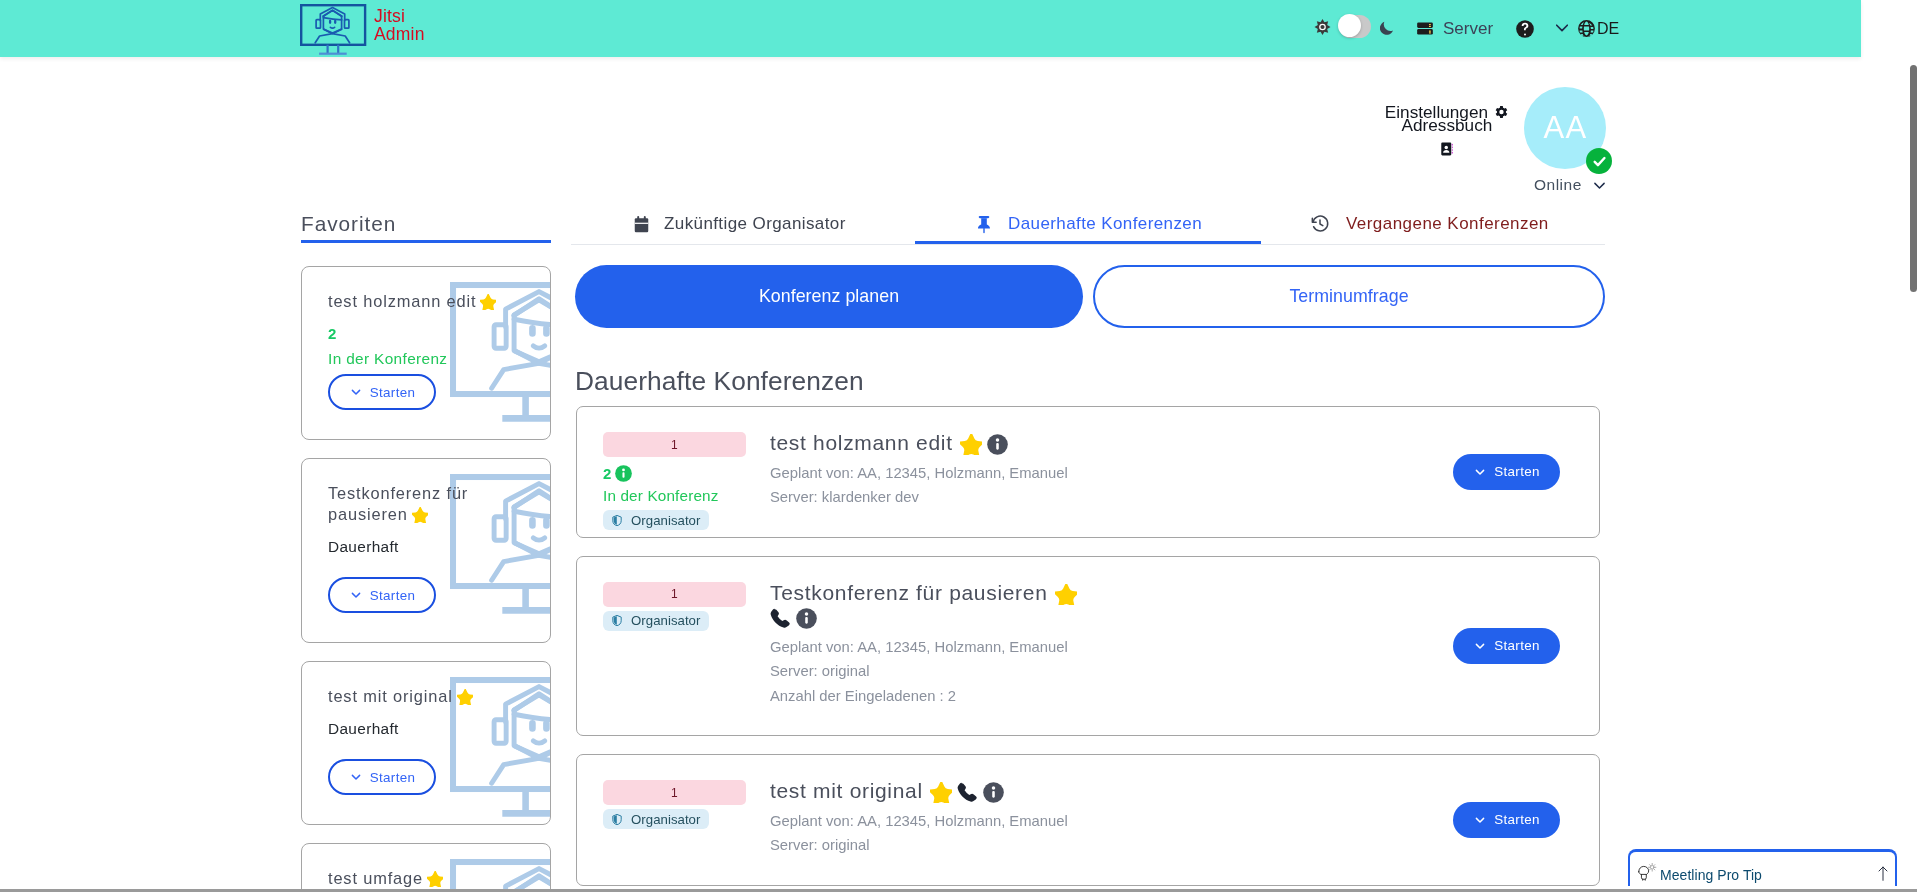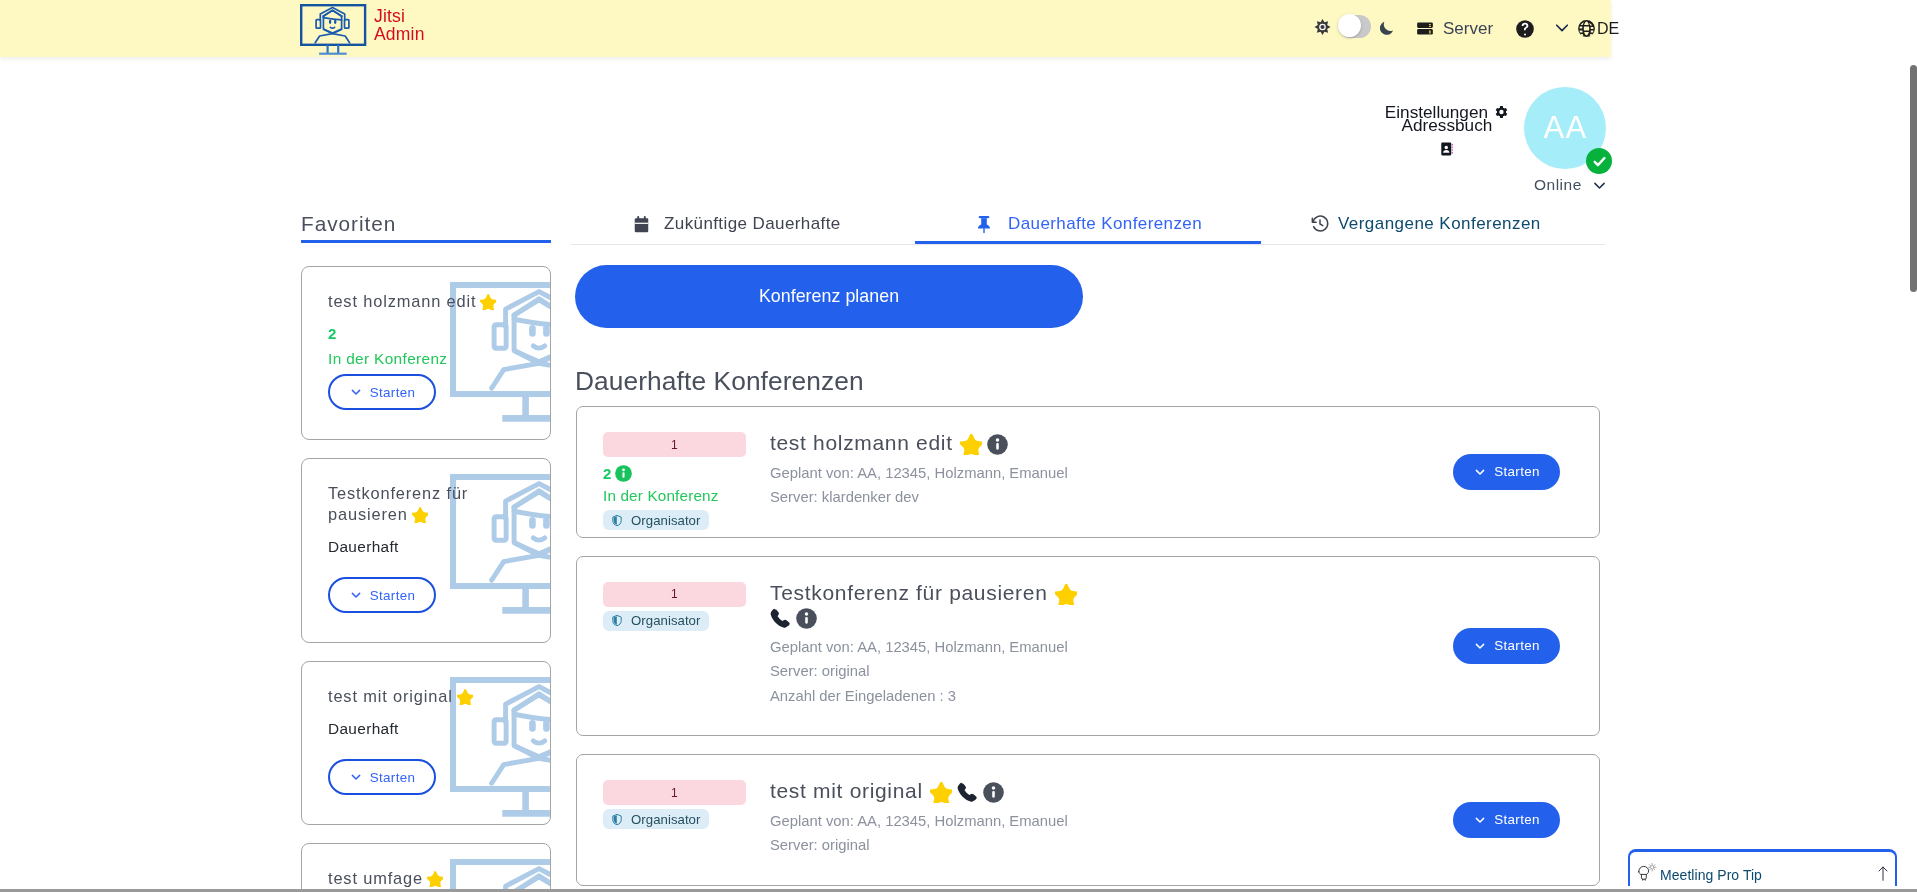--- a/index.html
+++ b/index.html
@@ -6,22 +6,22 @@
   html, body { margin:0; padding:0; }
   body {
     width:1917px; height:892px; overflow:hidden;
     font-family:"Liberation Sans", sans-serif;
     background:#ffffff; color:#3c4257;
     -webkit-font-smoothing:antialiased;
   }
 
   
   .topbar{
-    position:absolute; left:0; top:0; width:1611px; height:57px;
-    background:#fef9c3; display:flex; align-items:center;
+    position:absolute; left:0; top:0; width:1861px; height:57px;
+    background:#5eead4; display:flex; align-items:center;
     box-shadow:0 2px 4px rgba(0,0,0,.07);
     z-index:30;
   }
   .brand{ position:absolute; left:300px; top:4px; display:flex; align-items:flex-start; }
   .brand-logo{ width:67px; height:51px; }
   .brand-text{ margin-left:7px; color:#d60b21; font-size:17.5px; line-height:18.4px;
                font-weight:400; padding-top:3px; letter-spacing:.2px;}
   .brand-text div{ white-space:nowrap; }
 
   .topright{ position:absolute; left:0; top:0; width:1917px; height:57px; }
@@ -65,21 +65,21 @@
   
   .tabrow{ position:absolute; left:0; top:0; width:1917px; height:250px; }
   .tabrow > *{ position:absolute; }
   .tabline{ position:absolute; left:571px; top:244px; width:1034px; height:1.4px; background:#e4e7ec; }
   .tab{ display:flex; align-items:center; gap:15px; cursor:pointer; font-size:17px;
         letter-spacing:.4px; height:24px; white-space:nowrap;}
   .tab svg{ display:block; }
   .tab.fav{ left:301px; top:213px; font-size:20.8px; letter-spacing:.95px; color:#4a4f5c; height:22px;}
   .tab.t1{ left:634px; top:212px; color:#3f4450; }
   .tab.t2{ left:977px; top:212px; color:#3364f6; gap:17px;}
-  .tab.t3{ left:1310px; top:212px; color:#0c4a6e; gap:8px; letter-spacing:.45px;text-align:center;}
+  .tab.t3{ left:1310px; top:212px; color:#7f1d1d; gap:16px; letter-spacing:.45px;text-align:center;}
   .tabunder-fav{ left:301px; top:240px; width:250px; height:3px; background:#2361ec; }
   .tabunder-2{ left:915px; top:241px; width:346px; height:3px; background:#2361ec; }
 
   
   .favcol{ position:absolute; left:301px; top:266px; width:250px; }
   .favcard{ position:relative; width:250px; border:1px solid #a5a5a5; border-radius:8px;
             background:#fff; margin-bottom:18px; overflow:hidden; }
   .favcard .wm{ position:absolute; left:148px; top:15px; width:184px; height:140px; }
   .favcard-inner{ position:relative; z-index:2; padding:24px 0 29px 26px; }
   .favtitle{ font-size:16.4px; color:#4a4f5c; line-height:21px; max-width:186px; letter-spacing:.85px;}
@@ -283,21 +283,21 @@
   <div class="tabunder-fav" data-name="tab-favoriten-underline"></div>
   <div class="tab t1" data-name="tab-zukuenftige-konferenzen">
     <span data-name="calendar-icon">
       <svg width="15" height="19" viewBox="0 0 20 24" fill="#3f4450">
           <rect x="1" y="3.8" width="18" height="18.4" rx="1.6"></rect>
           <rect x="4.3" y="0.8" width="2.6" height="5.6" rx="1.3"></rect>
           <rect x="13.1" y="0.8" width="2.6" height="5.6" rx="1.3"></rect>
           <rect x="1" y="9.6" width="18" height="1.6" fill="#fff"></rect>
         </svg>
     </span>
-    <span data-name="tab-zukuenftige-label">Zukünftige Dauerhafte</span>
+    <span data-name="tab-zukuenftige-label">Zukünftige Organisator</span>
   </div>
   <div class="tab t2" data-name="tab-dauerhafte-konferenzen">
     <span data-name="pin-icon">
       <svg width="14" height="19" viewBox="0 0 18 24" fill="#2361ec">
           <rect x="2.2" y="1" width="13.6" height="2.9" rx="1.45"></rect>
           <rect x="5.4" y="3.9" width="7.2" height="9.4"></rect>
           <path d="M1.2 17.1c0-2.6 2.1-4.2 4.2-5l.1-.1h6.9l.1.1c2.1.8 4.2 2.4 4.2 5z"></path>
           <rect x="8.1" y="16.4" width="1.8" height="6.8" rx=".9"></rect>
         </svg>
     </span>
@@ -449,20 +449,23 @@
 
     </div>
     </div>
   </div>
 
 <div class="main" data-name="main-column">
   <div class="bigbtns" data-name="primary-actions">
     <div class="bigbtn primary" data-name="plan-conference-button">
       <span data-name="plan-conference-label">Konferenz planen</span>
     </div>
+    <div class="bigbtn ghost" data-name="schedule-poll-button">
+      <span data-name="schedule-poll-label">Terminumfrage</span>
+    </div>
   </div>
   <div class="sectiontitle" data-name="section-title">Dauerhafte Konferenzen</div>
   <div id="conf-list" data-name="conference-list">
       <div class="conf" data-name="conference-row">
     <div class="conf-left" data-name="conference-left-column">
       <div class="pill" data-name="conference-id-badge">1</div>
       <div class="inconf-num" data-name="conference-participant-count">
             <span data-name="count-value">2</span>
             <span data-name="info-icon" style="display:flex">
               <svg width="17" height="17" viewBox="1.4 1.4 21.2 21.2">
@@ -526,21 +529,21 @@
               </svg></span><span class="ic" data-name="phone-icon"><svg width="21" height="21" viewBox="1.8 1.8 20.6 20.6" fill="#1d2330">
                 <path d="M6.3 2.6a1.9 1.9 0 0 0-1.6.75L3 5.6a3.2 3.2 0 0 0-.45 2.9c.9 2.95 2.6 5.6 4.75 7.75s4.8 3.85 7.75 4.75a3.2 3.2 0 0 0 2.9-.45l2.25-1.7a1.9 1.9 0 0 0 .1-2.95l-2.4-2.1a1.9 1.9 0 0 0-2.2-.2l-1.8 1.05a14.5 14.5 0 0 1-4.65-4.65l1.05-1.8a1.9 1.9 0 0 0-.2-2.2l-2.1-2.4a1.9 1.9 0 0 0-1.7-.65z"></path>
               </svg></span><span class="ic" data-name="info-icon"><svg width="21" height="21" viewBox="1.4 1.4 21.2 21.2">
                 <circle cx="12" cy="12" r="10.4" fill="#4a4f5c"></circle>
                 <rect x="10.7" y="10.4" width="2.6" height="6.8" rx="1.1" fill="#fff"></rect>
                 <circle cx="12" cy="7.5" r="1.75" fill="#fff"></circle>
               </svg></span></div>
       <div class="conf-meta" data-name="conference-meta">
             <div data-name="conference-meta-line">Geplant von: AA, 12345, Holzmann, Emanuel</div>
             <div data-name="conference-meta-line">Server: original</div>
-            <div data-name="conference-meta-line">Anzahl der Eingeladenen : 3</div>
+            <div data-name="conference-meta-line">Anzahl der Eingeladenen : 2</div>
           </div>
     </div>
     <div class="conf-right" data-name="conference-actions">
       <div class="startbtn-f" data-name="conference-start-button">
         <span data-name="chevron-down-icon" style="display:flex">
               <svg width="15" height="15" viewBox="0 0 24 24" fill="none" stroke="#ffffff" stroke-width="2.5" stroke-linecap="round" stroke-linejoin="round">
                 <path d="M5.8 9.2l6.2 6.1 6.2-6.1"></path>
               </svg>
             </span>
         <span data-name="conference-start-label">Starten</span>

